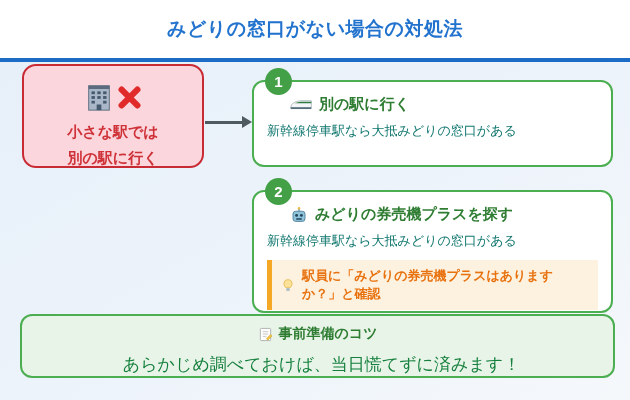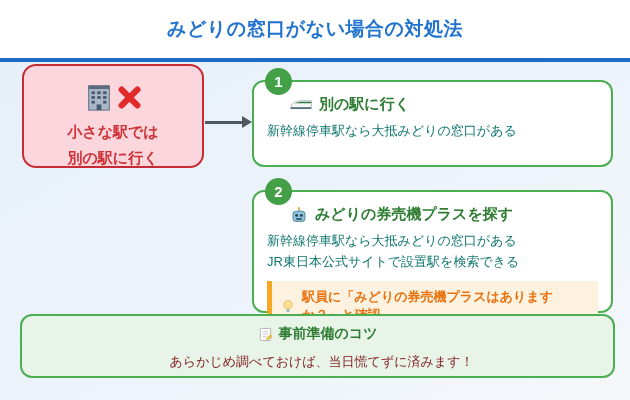--- a/index.html
+++ b/index.html
@@ -51,21 +51,21 @@
     font-size:13px; font-weight:bold; color:#E8720F;
   }
 
   .tip-box{
     position:absolute; left:20px; top:314px; width:595px; height:64px;
     background:#E9F4E9; border:2px solid #4BAE50; border-radius:12px;
     text-align:center; padding-top:9px;
   }
   .tip-title{ font-size:14px; font-weight:bold; color:#2E7D32;
     display:inline-flex; align-items:center; gap:6px; }
-  .tip-body{ font-size:13px; color:#7f1d1d; margin-top:7px;margin-left:8px; }
+  .tip-body{ font-size:17px; color:#15803d; margin-top:7px;margin-left:8px; }
   .icon{ display:inline-flex; flex-shrink:0; }
 </style>
 </head>
 <body>
 
 <div class="canvas">
 
   <div class="header-band">
     <div class="header-title">みどりの窓口がない場合の対処法</div>
   </div>
@@ -132,21 +132,20 @@
           <rect x="4" y="7" width="16" height="13.5" rx="3.5" fill="#8FC3D9" stroke="#4E7F96" stroke-width="1.2"></rect>
           <circle cx="8.8" cy="12.5" r="1.9" fill="#20445C"></circle>
           <circle cx="15.2" cy="12.5" r="1.9" fill="#20445C"></circle>
           <rect x="8" y="16.4" width="8" height="2" rx="1" fill="#20445C"></rect>
         </svg>
       </span>
       <span>みどりの券売機プラスを探す</span>
     </div>
     <div class="step-body">
       <span>新幹線停車駅なら大抵みどりの窓口がある</span>
-      <span>JR東日本公式サイトで設置駅を検索できる</span>
     </div>
     <div class="callout">
       <span class="icon">
         <svg width="14" height="15" viewBox="0 0 16 17">
           <circle cx="8" cy="6.5" r="4.6" fill="#FBE298" stroke="#E2BA55" stroke-width="1"></circle>
           <rect x="6" y="11.4" width="4" height="3.4" rx="1" fill="#B0BEC5"></rect>
         </svg>
       </span>
       <span>駅員に「みどりの券売機プラスはありますか？」と確認</span>
     </div>

